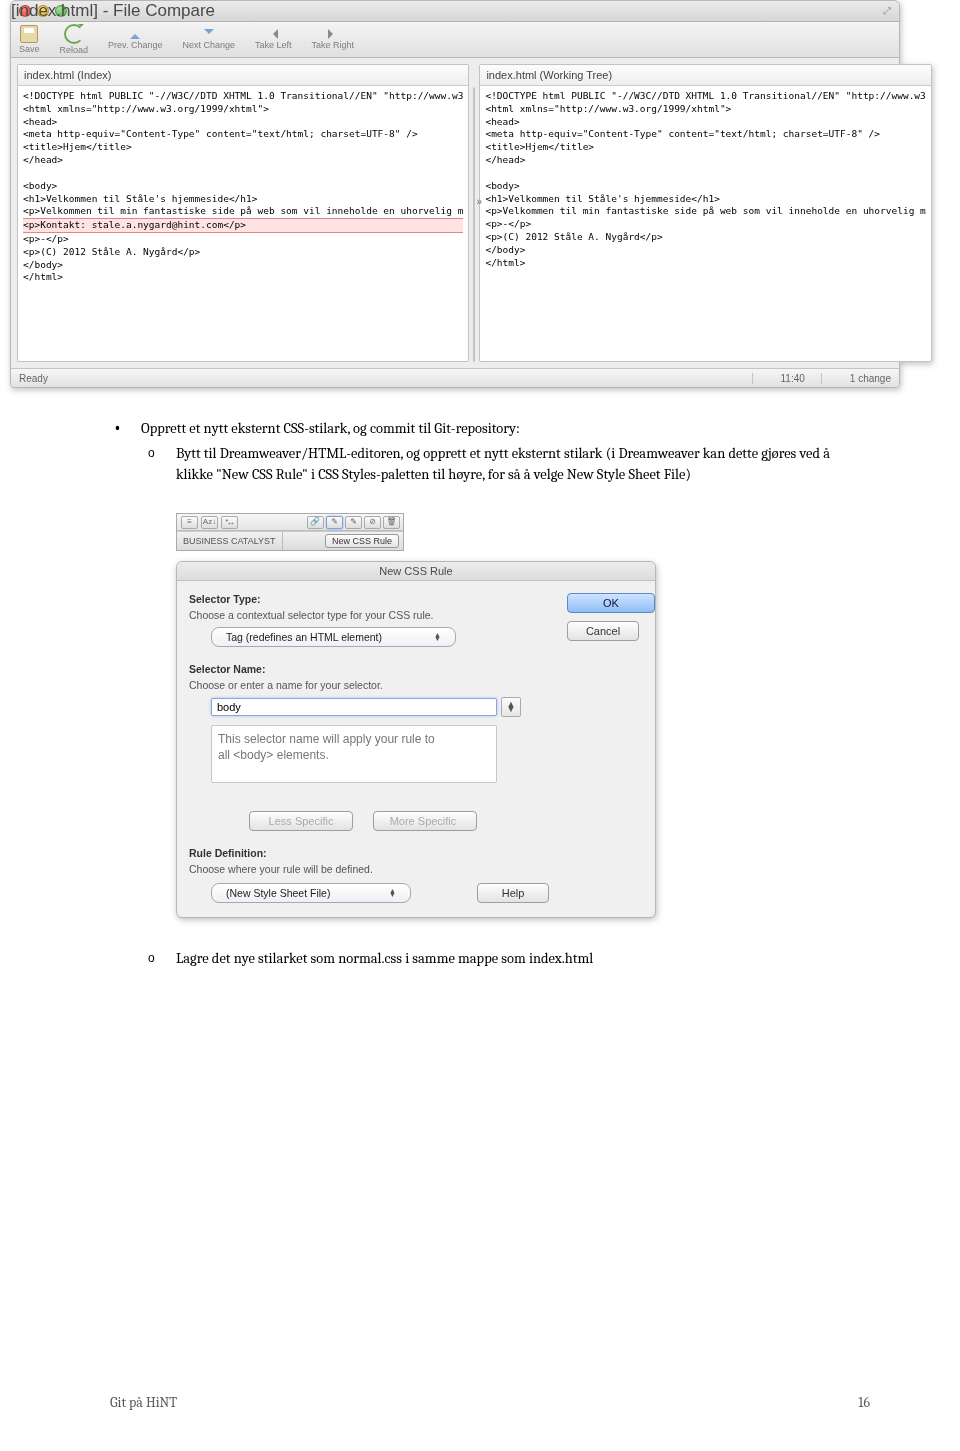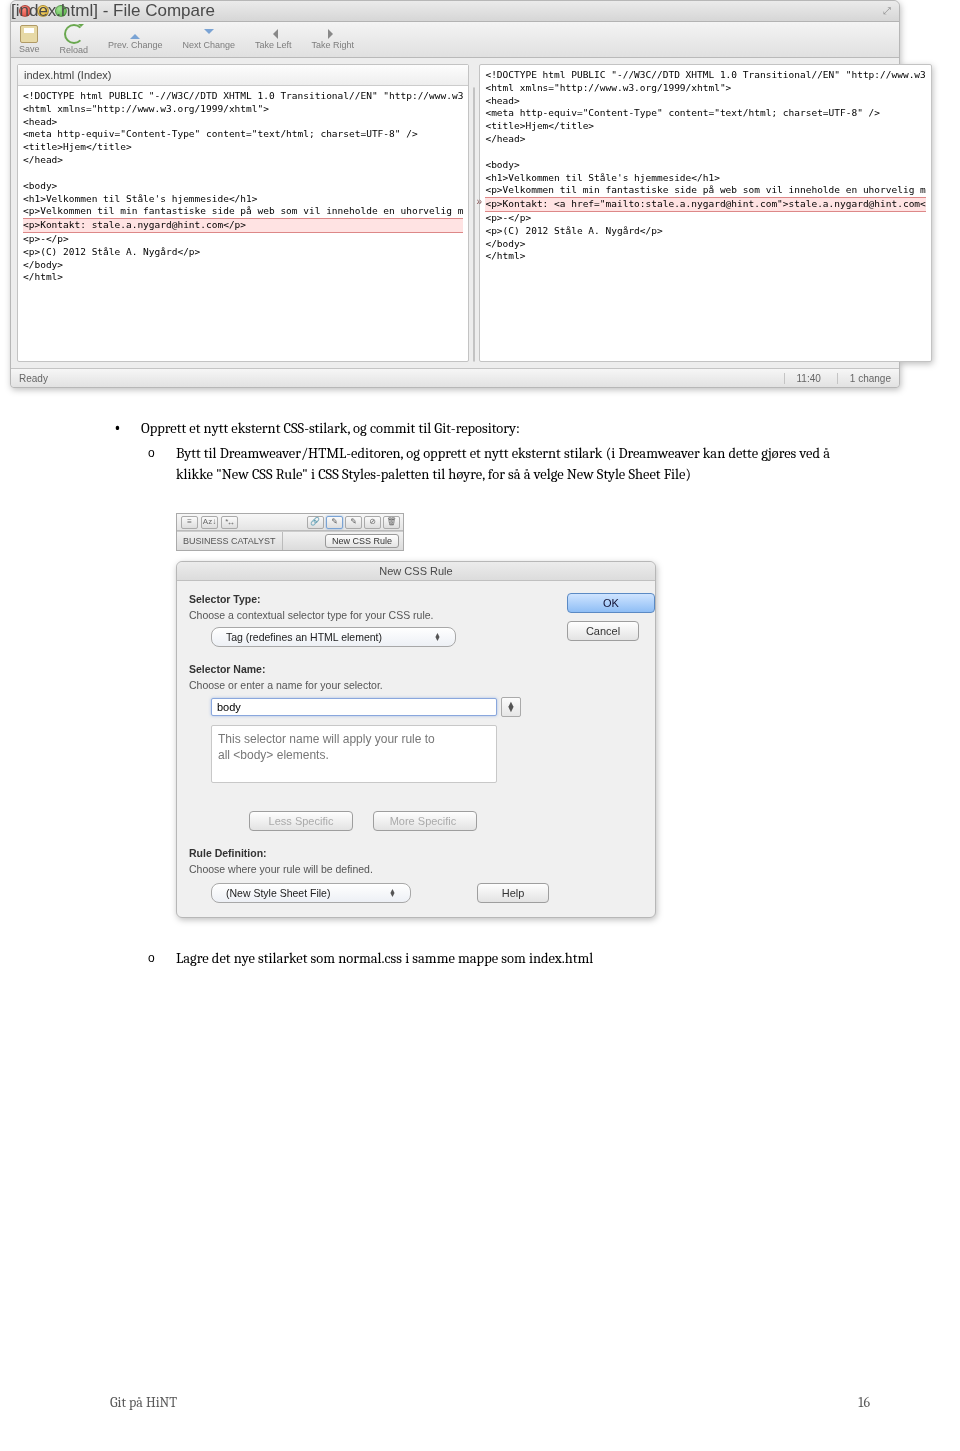--- a/index.html
+++ b/index.html
@@ -32,21 +32,21 @@
   .fc-pane { flex:1; background:#fff; border:1px solid #c3c3c3; border-radius:2px; display:flex; flex-direction:column; }
   .fc-pane-header { background:linear-gradient(#fdfdfd,#eee); border-bottom:1px solid #ccc; font-size:11px; color:#444; padding:4px 6px; }
   .fc-code { font-family:"Lucida Console",Monaco,monospace; font-size:9.5px; line-height:1.35; padding:4px 5px; white-space:pre; color:#000; height:275px; box-sizing:border-box; overflow:hidden; position:relative; }
   .fc-code .diff { background:#ffe3e3; border-top:1px solid #d88; border-bottom:1px solid #d88; display:block; position:relative; }
   .fc-center { width:18px; display:flex; flex-direction:column; }
   .fc-center-hdr { height:23px; }
   .fc-center-body { flex:1; background:#fff; border:1px solid #c3c3c3; border-radius:2px; position:relative; }
   .fc-center-body .marker { position:absolute; left:2px; top:108px; font-size:10px; color:#8a5a5a; }
   .fc-status { height:18px; background:linear-gradient(#f6f6f6,#e2e2e2); border-top:1px solid #c4c4c4; border-radius:0 0 4px 4px; display:flex; align-items:center; font-size:10px; color:#666; padding:0 8px; }
   .fc-status .right { margin-left:auto; display:flex; gap:16px; }
-  .fc-status .cell { border-left:1px solid #c4c4c4; padding-left:12px; }
+  .fc-status .cell { border-left:1px solid #c4c4c4; padding-left:28px; }
 
   
   .palette-img { margin:28px 0 10px 66px; width:226px; border:1px solid #aaa; font-family:"Lucida Grande",Arial,sans-serif; font-size:9px; background:#efefef; }
   .palette-top { display:flex; height:16px; align-items:center; background:linear-gradient(#f7f7f7,#e4e4e4); border-bottom:1px solid #bbb; }
   .palette-top .left { display:flex; gap:3px; padding-left:4px; }
   .palette-top .right { margin-left:auto; display:flex; gap:2px; padding-right:3px; align-items:center; }
   .pbtn { width:15px; height:11px; background:linear-gradient(#fafafa,#dedede); border:1px solid #aaa; border-radius:2px; font-size:8px; text-align:center; line-height:10px; color:#666; }
   .palette-bot { height:18px; display:flex; align-items:center; background:linear-gradient(#f1f1f1,#dcdcdc); border-top:1px solid #ccc;gap:16px; }
   .palette-tab { padding:0 6px; height:100%; display:flex; align-items:center; color:#555; border-right:1px solid #bbb; }
   .ncr-btn { margin-left:auto; margin-right:4px; padding:1px 6px; background:linear-gradient(#fefefe,#e4e4e4); border:1px solid #999; border-radius:3px; font-size:9px; color:#333; }
@@ -136,31 +136,32 @@
 &lt;/body&gt;
 &lt;/html&gt;</span></div>
         </div>
         <div class="fc-center">
           <div class="fc-center-hdr"></div>
           <div class="fc-center-body">
               <span class="marker">»</span>
             </div>
         </div>
         <div class="fc-pane">
+          <div class="fc-pane-header">index.html (Working Tree)</div>
           <div class="fc-code"><span>&lt;!DOCTYPE html PUBLIC "-//W3C//DTD XHTML 1.0 Transitional//EN" "http://www.w3
 &lt;html xmlns="http://www.w3.org/1999/xhtml"&gt;
 &lt;head&gt;
 &lt;meta http-equiv="Content-Type" content="text/html; charset=UTF-8" /&gt;
 &lt;title&gt;Hjem&lt;/title&gt;
 &lt;/head&gt;
 
 &lt;body&gt;
 &lt;h1&gt;Velkommen til Ståle's hjemmeside&lt;/h1&gt;
 &lt;p&gt;Velkommen til min fantastiske side på web som vil inneholde en uhorvelig m</span>
-<span class="diff">&lt;p&gt;Kontakt: &lt;a href="mailto:stale.a.nygard@hint.com"&gt;stale.a.nygard@hint.com&lt;</span><span>&lt;p&gt;-&lt;/p&gt;
+<span>&lt;p&gt;-&lt;/p&gt;
 &lt;p&gt;(C) 2012 Ståle A. Nygård&lt;/p&gt;
 &lt;/body&gt;
 &lt;/html&gt;</span></div>
         </div>
       </div>
       <div class="fc-status">
         <span>Ready</span>
         <div class="right">
           <span class="cell">11:40</span>
           <span class="cell">1 change</span>

